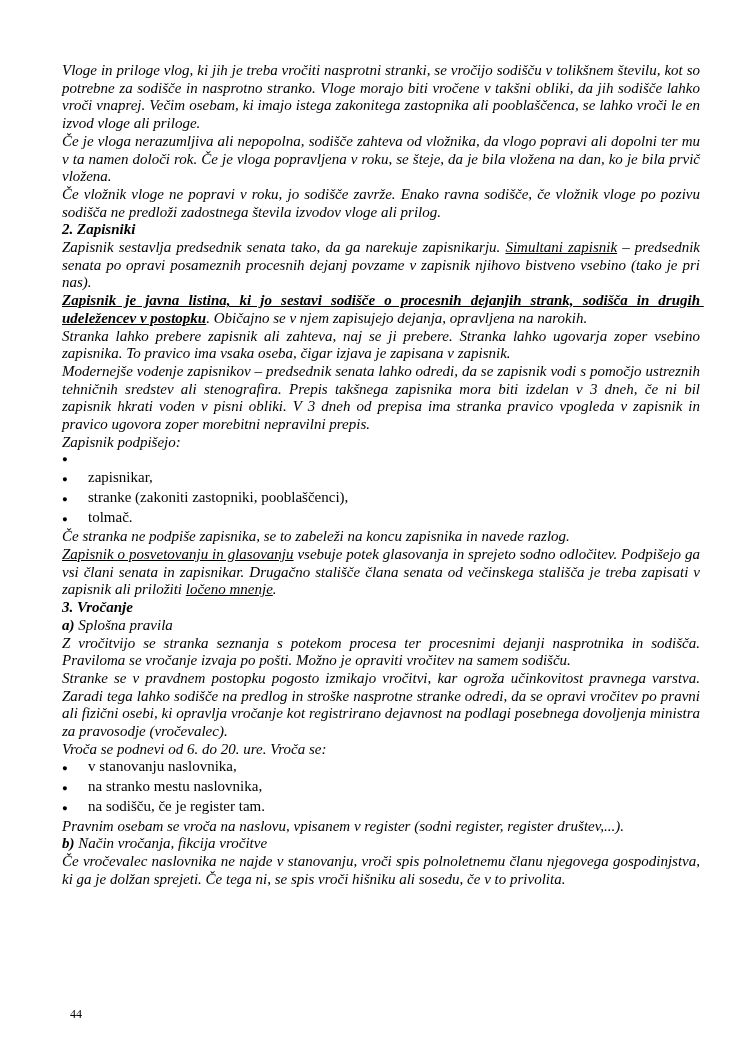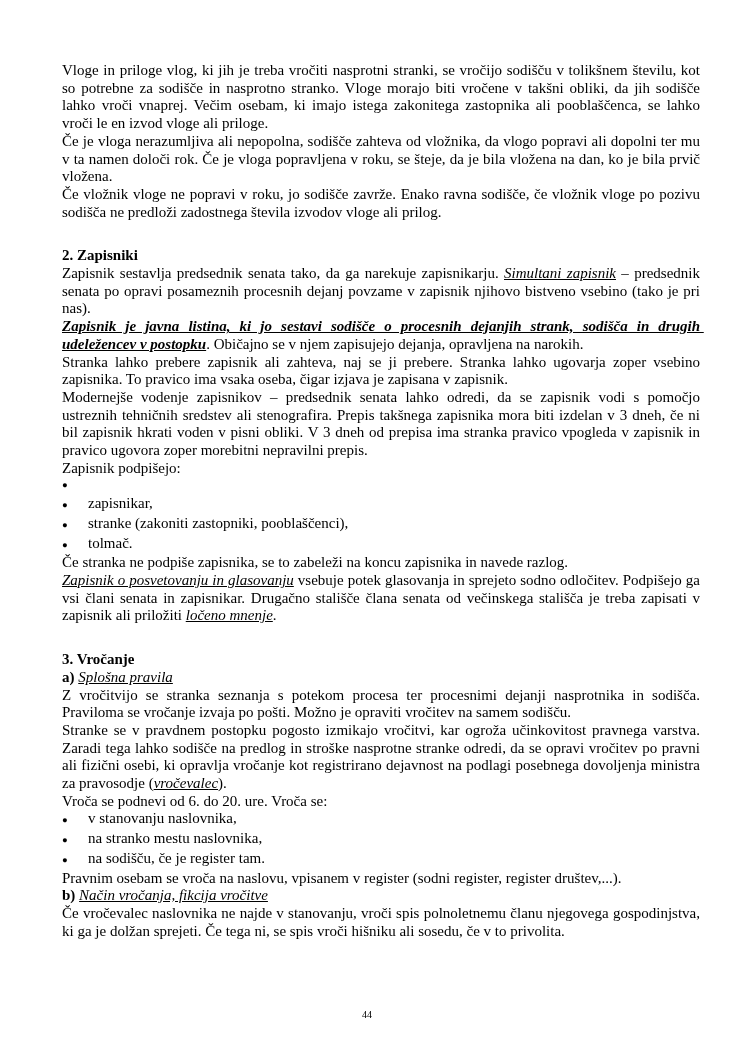--- a/index.html
+++ b/index.html
@@ -29,48 +29,46 @@
     line-height: 17.7px;
     text-align: justify;
   }
   .para {
     margin: 0;
     padding: 0;
   }
   .heading {
     font-weight: bold;
     text-align: left;
-    margin-top: 26px;
   }
-  .run { white-space: pre-wrap; }
+  .run { white-space: pre-wrap; font-style: italic; }
   .bold { font-weight: bold; }
-  .italic { font-style: italic; text-decoration: underline; }
+  .italic { font-style: italic; }
   .underline { text-decoration: underline; }
   .bullet-row {
     display: flex;
     align-items: baseline;
     text-align: left;
     margin: 0;
   }
   .bullet {
     flex: 0 0 26px;
     width: 26px;
     font-size: 9.5px;
     line-height: 17.7px;
   }
   .bullet-text {
     flex: 1 1 auto;
   }
   .page-footer {
     position: absolute;
-    left: 48px;
+    left: 70px;
     top: 1006px;
     width: 638px;
-    text-align: center;
-    font-size: 10px;
+    font-size: 12px;
     line-height: 17.7px;
   }
 </style>
 </head>
 <body>
 
 <div class="doc-page">
   <div class="doc-content">
       <p class="para"><span class="run">Vloge in priloge vlog, ki jih je treba vročiti nasprotni stranki, se vročijo sodišču v tolikšnem številu, kot so potrebne za sodišče in nasprotno stranko. Vloge morajo biti vročene v takšni obliki, da jih sodišče lahko vroči vnaprej. Večim osebam, ki imajo istega zakonitega zastopnika ali pooblaščenca, se lahko vroči le en izvod vloge ali priloge.</span></p>
       <p class="para"><span class="run">Če je vloga nerazumljiva ali nepopolna, sodišče zahteva od vložnika, da vlogo popravi ali dopolni ter mu v ta namen določi rok. Če je vloga popravljena v roku, se šteje, da je bila vložena na dan, ko je bila prvič vložena.</span></p>

